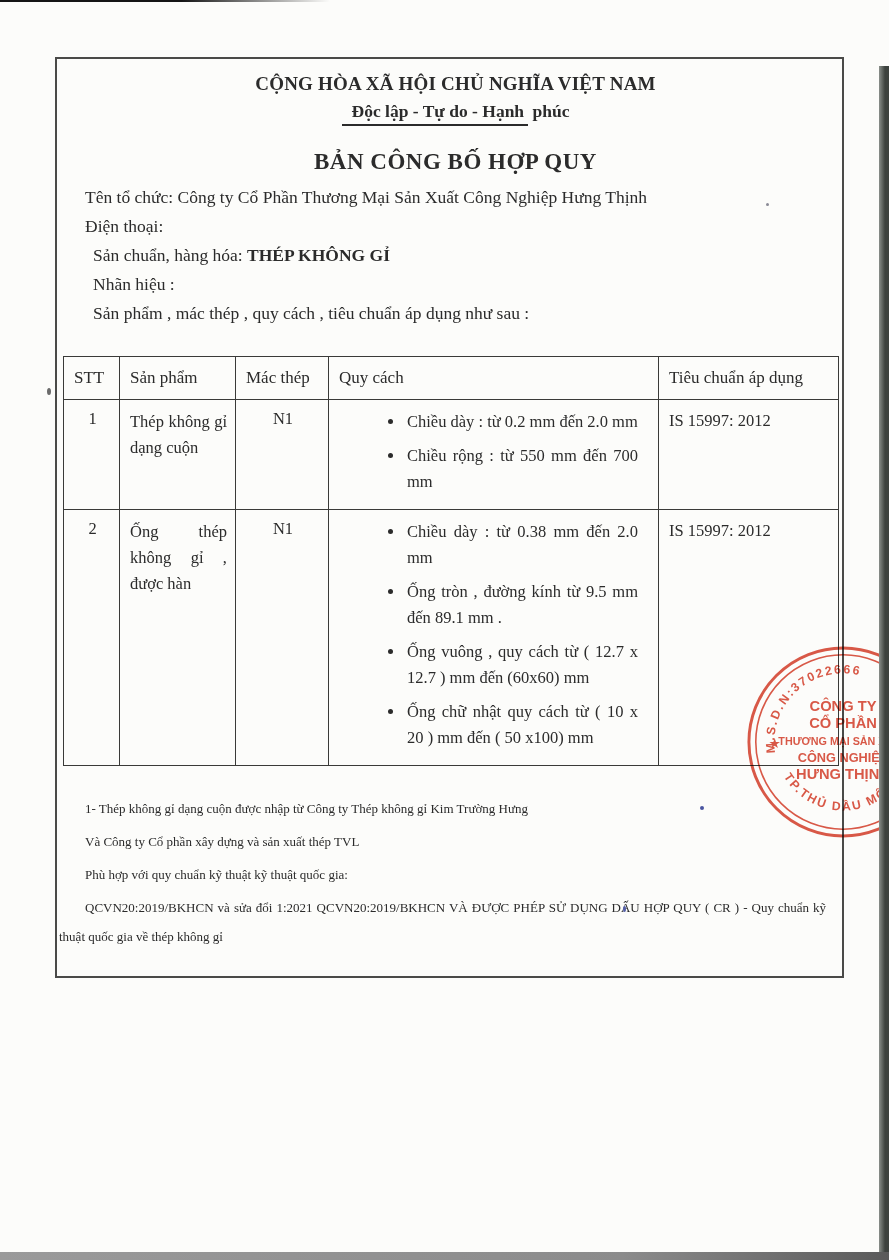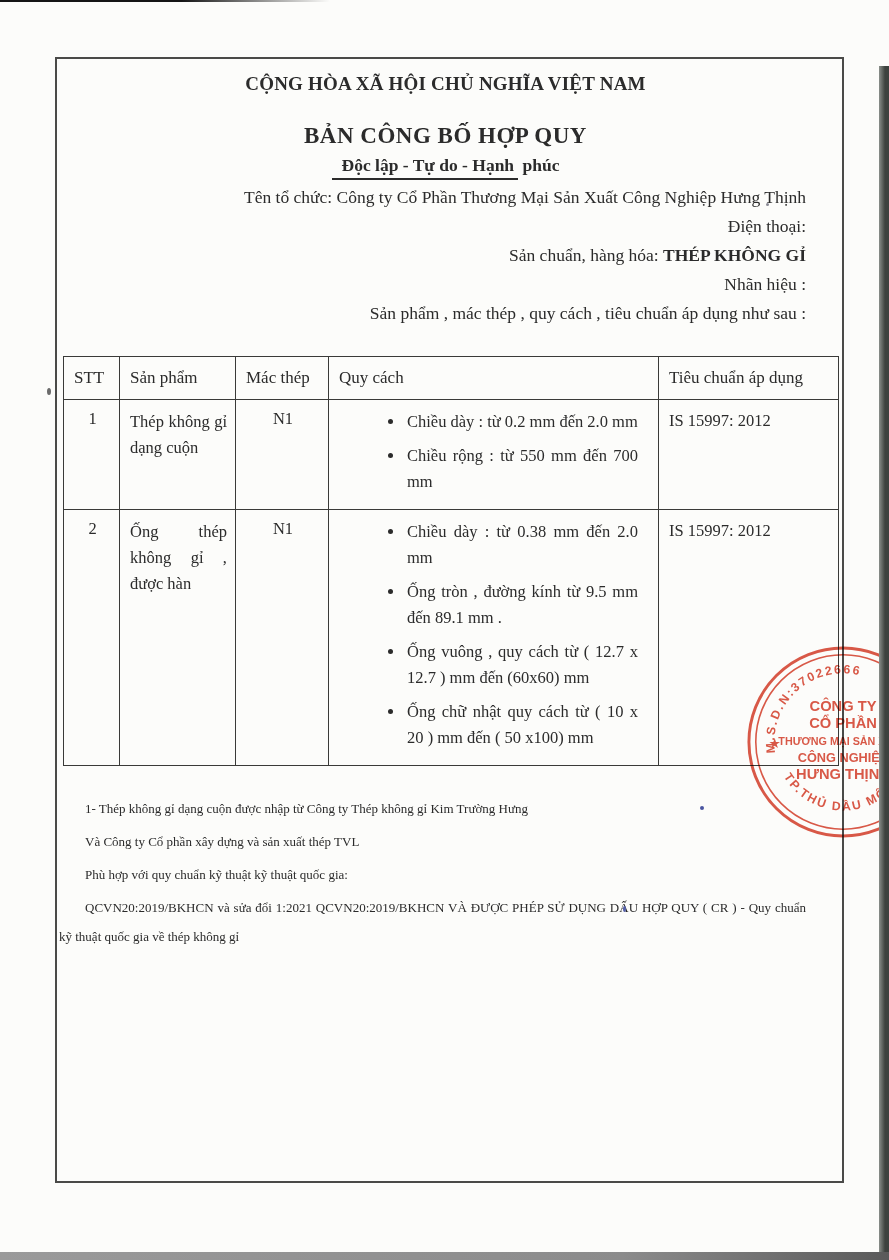--- a/index.html
+++ b/index.html
@@ -16,34 +16,34 @@
   .top-edge-mark{position:absolute;top:0;left:0;width:330px;height:2px;
     background:linear-gradient(to right,#151515 55%,rgba(20,20,20,0));z-index:40;}
   .right-band{position:absolute;top:66px;right:0;width:10px;bottom:7px;
     background:linear-gradient(to right,#8a8f8a,#3d423e 60%);z-index:30;}
   .bottom-band{position:absolute;left:0;right:0;bottom:0;height:8px;
     background:linear-gradient(to right,#9a9a9a,#8b8b8b 70%,#5a5a5a);z-index:30;}
   .speck{position:absolute;border-radius:50%;z-index:5;}
 
   
   .border-box{
-    position:absolute;left:55px;top:57px;width:789px;height:1126px;
+    position:absolute;left:55px;top:57px;width:789px;height:921px;
     border:2px solid #4a4a48;box-sizing:border-box;
-    padding:12px 36px 0 28px;z-index:2;
+    padding:12px 16px 0 28px;z-index:2;
   }
 
   .center{text-align:center;}
   .nat-title{font-size:19px;font-weight:bold;line-height:26px;letter-spacing:.2px;}
   .motto{font-size:17.5px;font-weight:bold;line-height:24px;margin-top:2px;}
   .motto .ul{border-bottom:2px solid #2b2b2b;padding:0 4px 3px 10px;}
   .doc-title{font-size:23px;font-weight:bold;line-height:30px;margin-top:24px;letter-spacing:.5px;}
   .doc-number{font-size:18px;line-height:26px;margin-top:8px;}
 
   .info{margin-top:6px;font-size:17.5px;line-height:29px;}
-  .info p{margin:0;text-align:right;}
+  .info p{margin:0;}
   .info p.ind{padding-left:8px;}
   .info .b{font-weight:bold;}
 
   table.spec{
     border-collapse:collapse;table-layout:fixed;
     width:775px;margin-left:-22px;margin-top:28px;
     font-size:16.5px;
   }
   table.spec th,table.spec td{
     border:1.5px solid #3a3a38;vertical-align:top;
@@ -76,23 +76,23 @@
 </head>
 <body>
 
 <div class="sheet" data-interactable="false">
 
   <div class="top-edge-mark" data-interactable="false"></div>
 
   <div class="border-box" data-interactable="false">
 
     <div class="center nat-title" data-interactable="false">CỘNG HÒA XÃ HỘI CHỦ NGHĨA VIỆT NAM</div>
+    <div class="center motto" data-interactable="false"><span class="ul" data-interactable="false">Độc lập - Tự do - Hạnh</span><span data-interactable="false"> phúc</span></div>
+
     <div class="center doc-title" data-interactable="false">BẢN CÔNG BỐ HỢP QUY</div>
-
-    <div class="center motto" data-interactable="false"><span class="ul" data-interactable="false">Độc lập - Tự do - Hạnh</span><span data-interactable="false"> phúc</span></div>
 
     <div class="info" data-interactable="false">
       <p data-interactable="false">Tên tổ chức: Công ty Cổ Phần Thương Mại Sản Xuất Công Nghiệp Hưng Thịnh</p>
       <p data-interactable="false">Điện thoại:</p>
       <p class="ind" data-interactable="false"><span data-interactable="false">Sản chuẩn, hàng hóa: </span><span class="b" data-interactable="false">THÉP KHÔNG GỈ</span></p>
       <p class="ind" data-interactable="false">Nhãn hiệu :</p>
       <p class="ind" data-interactable="false">Sản phẩm , mác thép , quy cách , tiêu chuẩn áp dụng như sau :</p>
     </div>
 
     <table class="spec" data-interactable="false">

